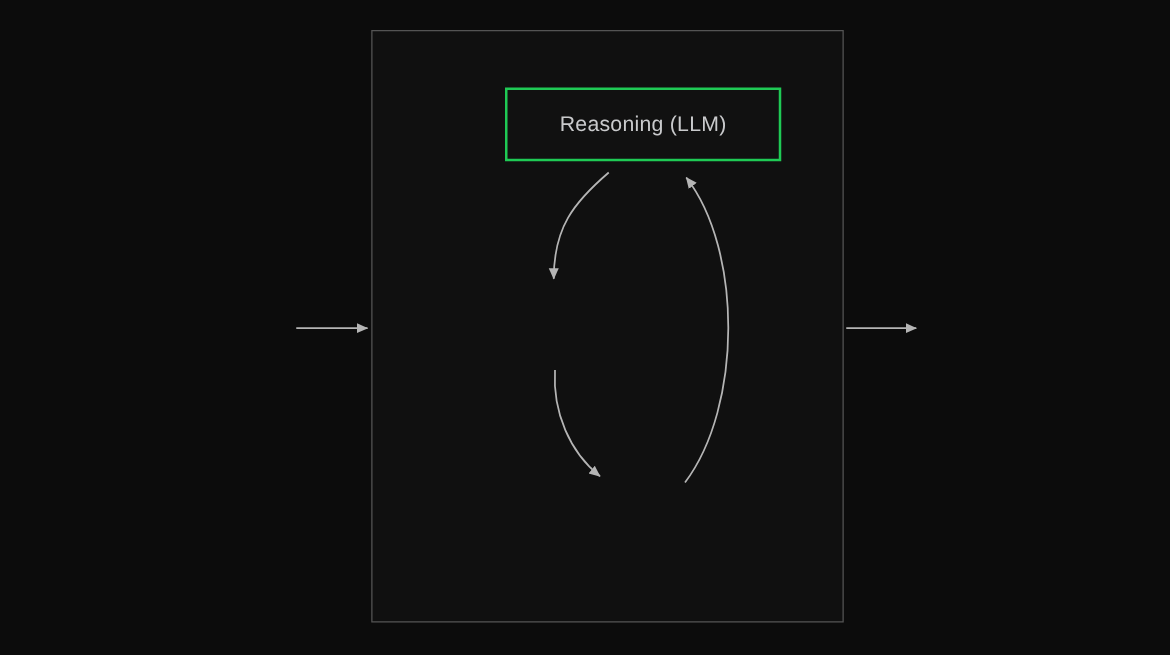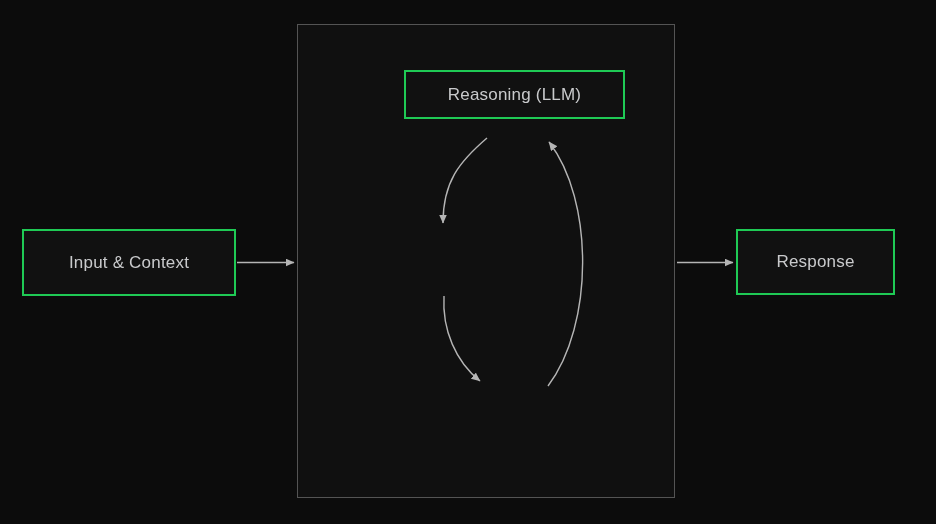--- a/index.html
+++ b/index.html
@@ -38,21 +38,21 @@
     align-items: center;
     justify-content: center;
     background: var(--node-fill);
     border: 2px solid var(--node-border);
     color: var(--text);
     font-size: 17px;
     letter-spacing: 0.2px;
     white-space: nowrap;
   }
   .node-input     { left: 22px;  top: 229px; width: 214px; height: 67px; }
-  .node-reasoning { left: 404px; top: 70px;  width: 221px; height: 49px; }
+  .node-reasoning { left: 404px; top: 70px;  width: 221px; height: 59px; }
   .node-selection { left: 345px; top: 228px; width: 198px; height: 67px; }
   .node-execution { left: 413px; top: 387px; width: 204px; height: 66px; }
   .node-response  { left: 736px; top: 229px; width: 159px; height: 66px; }
   .arrow-layer {
     position: absolute;
     left: 0; top: 0;
     width: 936px;
     height: 524px;
     pointer-events: none;
   }
@@ -81,27 +81,21 @@
 
     <path class="edge" d="M 677,262.5 L 733,262.5" marker-end="url(#arrow)"></path>
 
     <path class="edge" d="M 487,138 C 459,162 443,182 443,223" marker-end="url(#arrow)"></path>
 
     <path class="edge" d="M 444,296 C 442,330 456,362 480,381" marker-end="url(#arrow)"></path>
 
     <path class="edge" d="M 548,386 C 594,325 594,200 549,142" marker-end="url(#arrow)"></path>
   </svg>
 
-  <div class="node node-input">
-    <span>Input &amp; Context</span>
-  </div>
 
   <div class="node node-reasoning">
     <span>Reasoning (LLM)</span>
   </div>
 
 
 
-  <div class="node node-response">
-    <span>Response</span>
-  </div>
 
 </div>
 
 </body></html>

